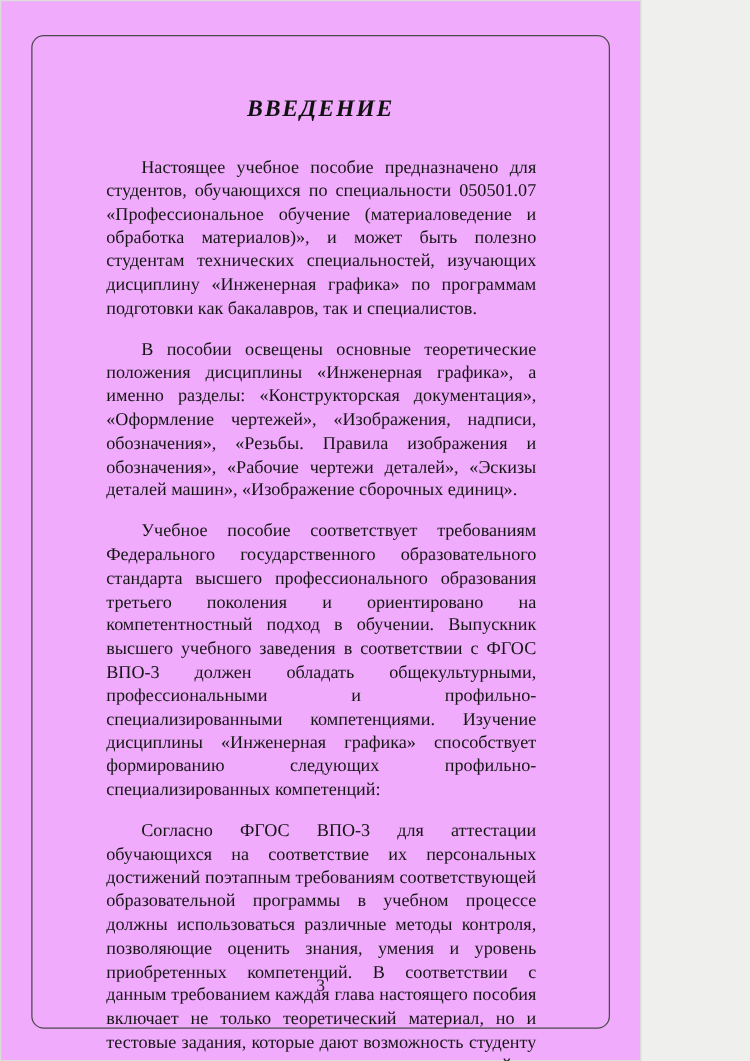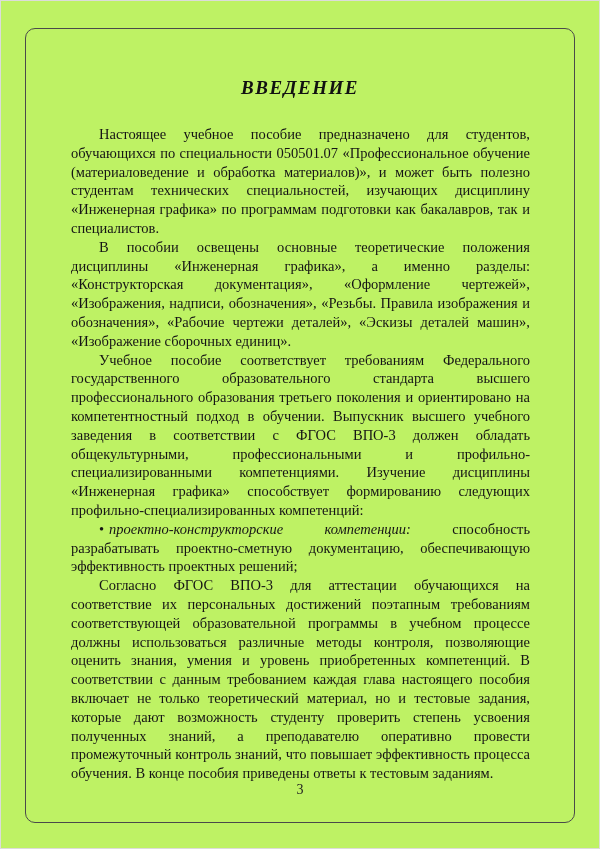--- a/index.html
+++ b/index.html
@@ -7,23 +7,23 @@
     padding: 0;
   }
   body {
     width: 600px;
     height: 849px;
     background: #efefed;
     font-family: "Liberation Serif", serif;
   }
   .sheet {
     position: relative;
-    width: 600px;
+    width: 513px;
     height: 849px;
-    background: #bef264;
+    background: #f0abfc;
     box-sizing: border-box;
     box-shadow: inset 0 0 0 1px #dcdcda;
     overflow: hidden;
   }
   .frame {
     position: absolute;
     left: 25px;
     top: 28px;
     right: 25px;
     bottom: 26px;
@@ -40,21 +40,21 @@
     color: #111111;
   }
   .body-text {
     margin: 26px 44px 0 45px;
     font-size: 14.5px;
     line-height: 18.8px;
     text-align: justify;
     color: #151515;
   }
   .para {
-    margin: 0;
+    margin: 14px;
     text-indent: 28px;
   }
   .marker {
     margin-right: 5px;
   }
   .ital {
     font-style: italic;
   }
   .pagenum {
     position: absolute;
@@ -72,21 +72,20 @@
 <div class="sheet">
   <div class="frame">
 
     <div class="title">ВВЕДЕНИЕ</div>
 
     <div class="body-text">
       <p class="para">Настоящее учебное пособие предназначено для студентов, обучающихся по специальности 050501.07 «Профессиональное обучение (материаловедение и обработка материалов)», и может быть полезно студентам технических специальностей, изучающих дисциплину «Инженерная графика» по программам подготовки как бакалавров, так и специалистов.</p>
       <p class="para">В пособии освещены основные теоретические положения дисциплины «Инженерная графика», а именно разделы: «Конструкторская документация», «Оформление чертежей», «Изображения, надписи, обозначения», «Резьбы. Правила изображения и обозначения», «Рабочие чертежи деталей», «Эскизы деталей машин», «Изображение сборочных единиц».</p>
       <p class="para">Учебное пособие соответствует требованиям Федерального государственного образовательного стандарта высшего профессионального образования третьего поколения и ориентировано на компетентностный подход в обучении. Выпускник высшего учебного заведения в соответствии с ФГОС ВПО-3 должен обладать общекультурными, профессиональными и профильно-специализированными компетенциями. Изучение дисциплины «Инженерная графика» способствует формированию следующих профильно-специализированных компетенций:</p>
 
-      <p class="para"><span class="marker">•</span><span class="ital">проектно-конструкторские компетенции:</span><span> способность разрабатывать проектно-сметную документацию, обеспечивающую эффективность проектных решений;</span></p>
 
 
       <p class="para">Согласно ФГОС ВПО-3 для аттестации обучающихся на соответствие их персональных достижений поэтапным требованиям соответствующей образовательной программы в учебном процессе должны использоваться различные методы контроля, позволяющие оценить знания, умения и уровень приобретенных компетенций. В соответствии с данным требованием каждая глава настоящего пособия включает не только теоретический материал, но и тестовые задания, которые дают возможность студенту проверить степень усвоения полученных знаний, а преподавателю оперативно провести промежуточный контроль знаний, что повышает эффективность процесса обучения. В конце пособия приведены ответы к тестовым заданиям.</p>
     </div>
 
     <div class="pagenum">3</div>
   </div>
 </div>
 
 </body></html>

